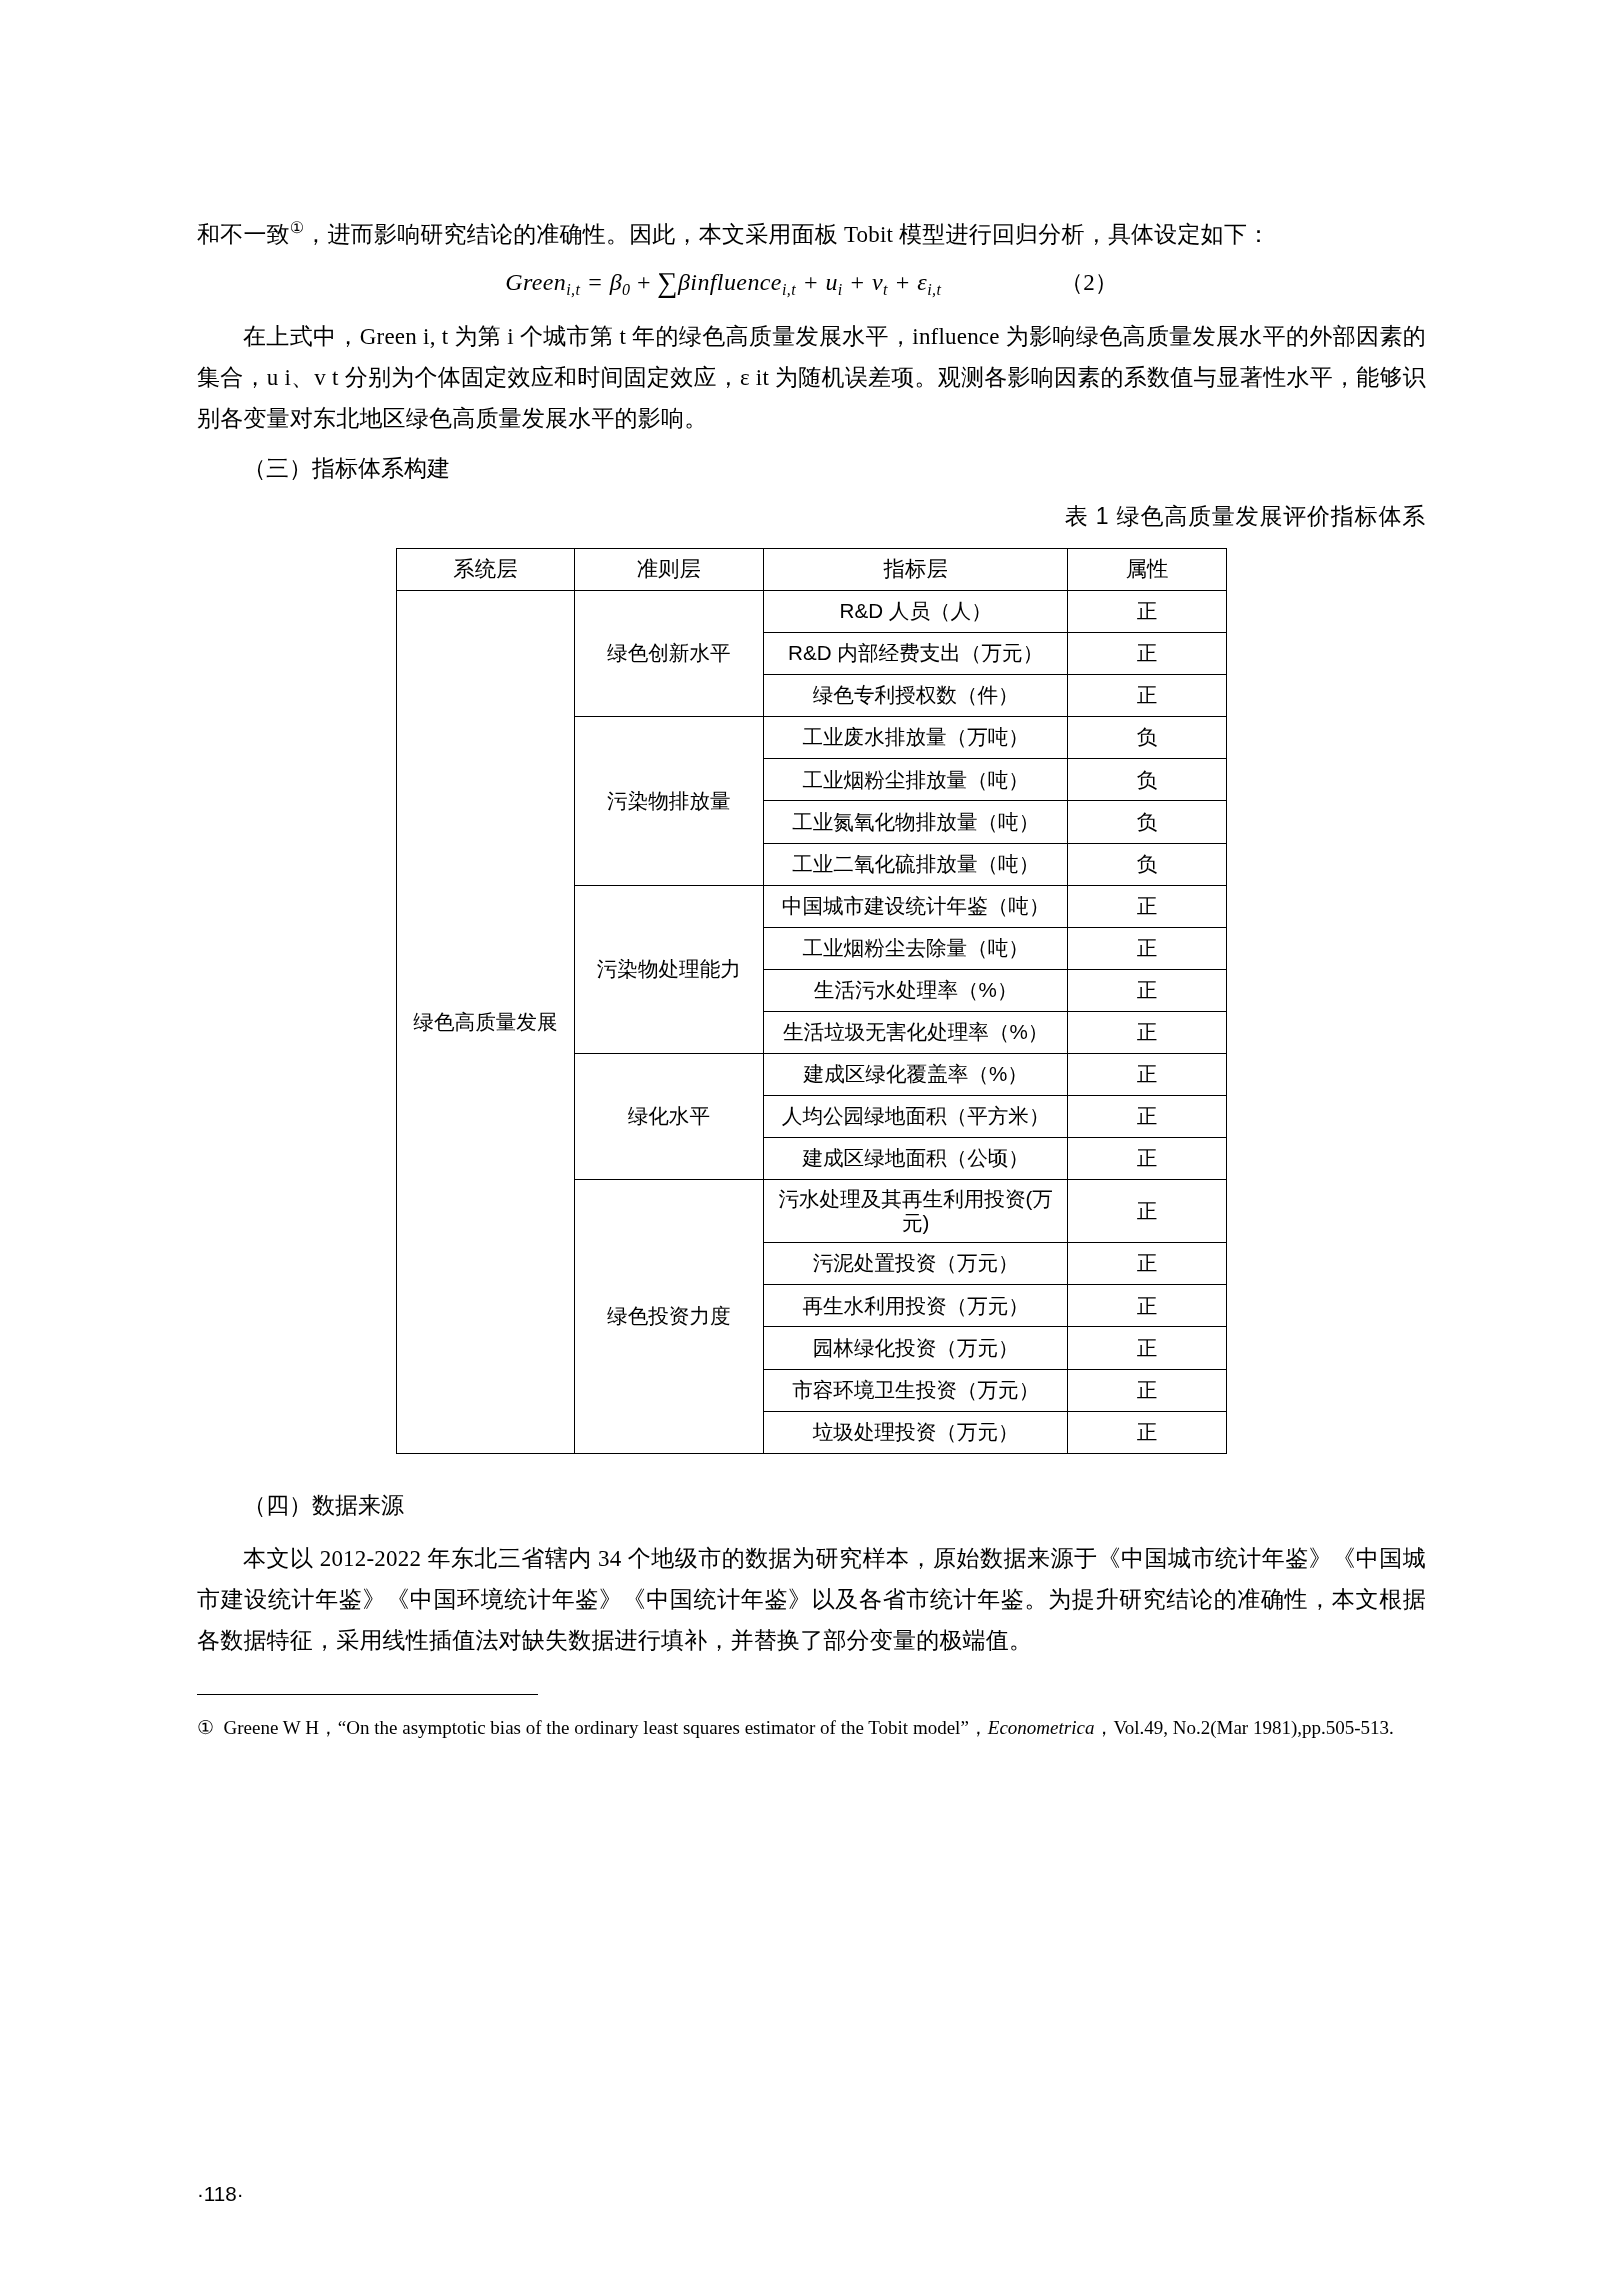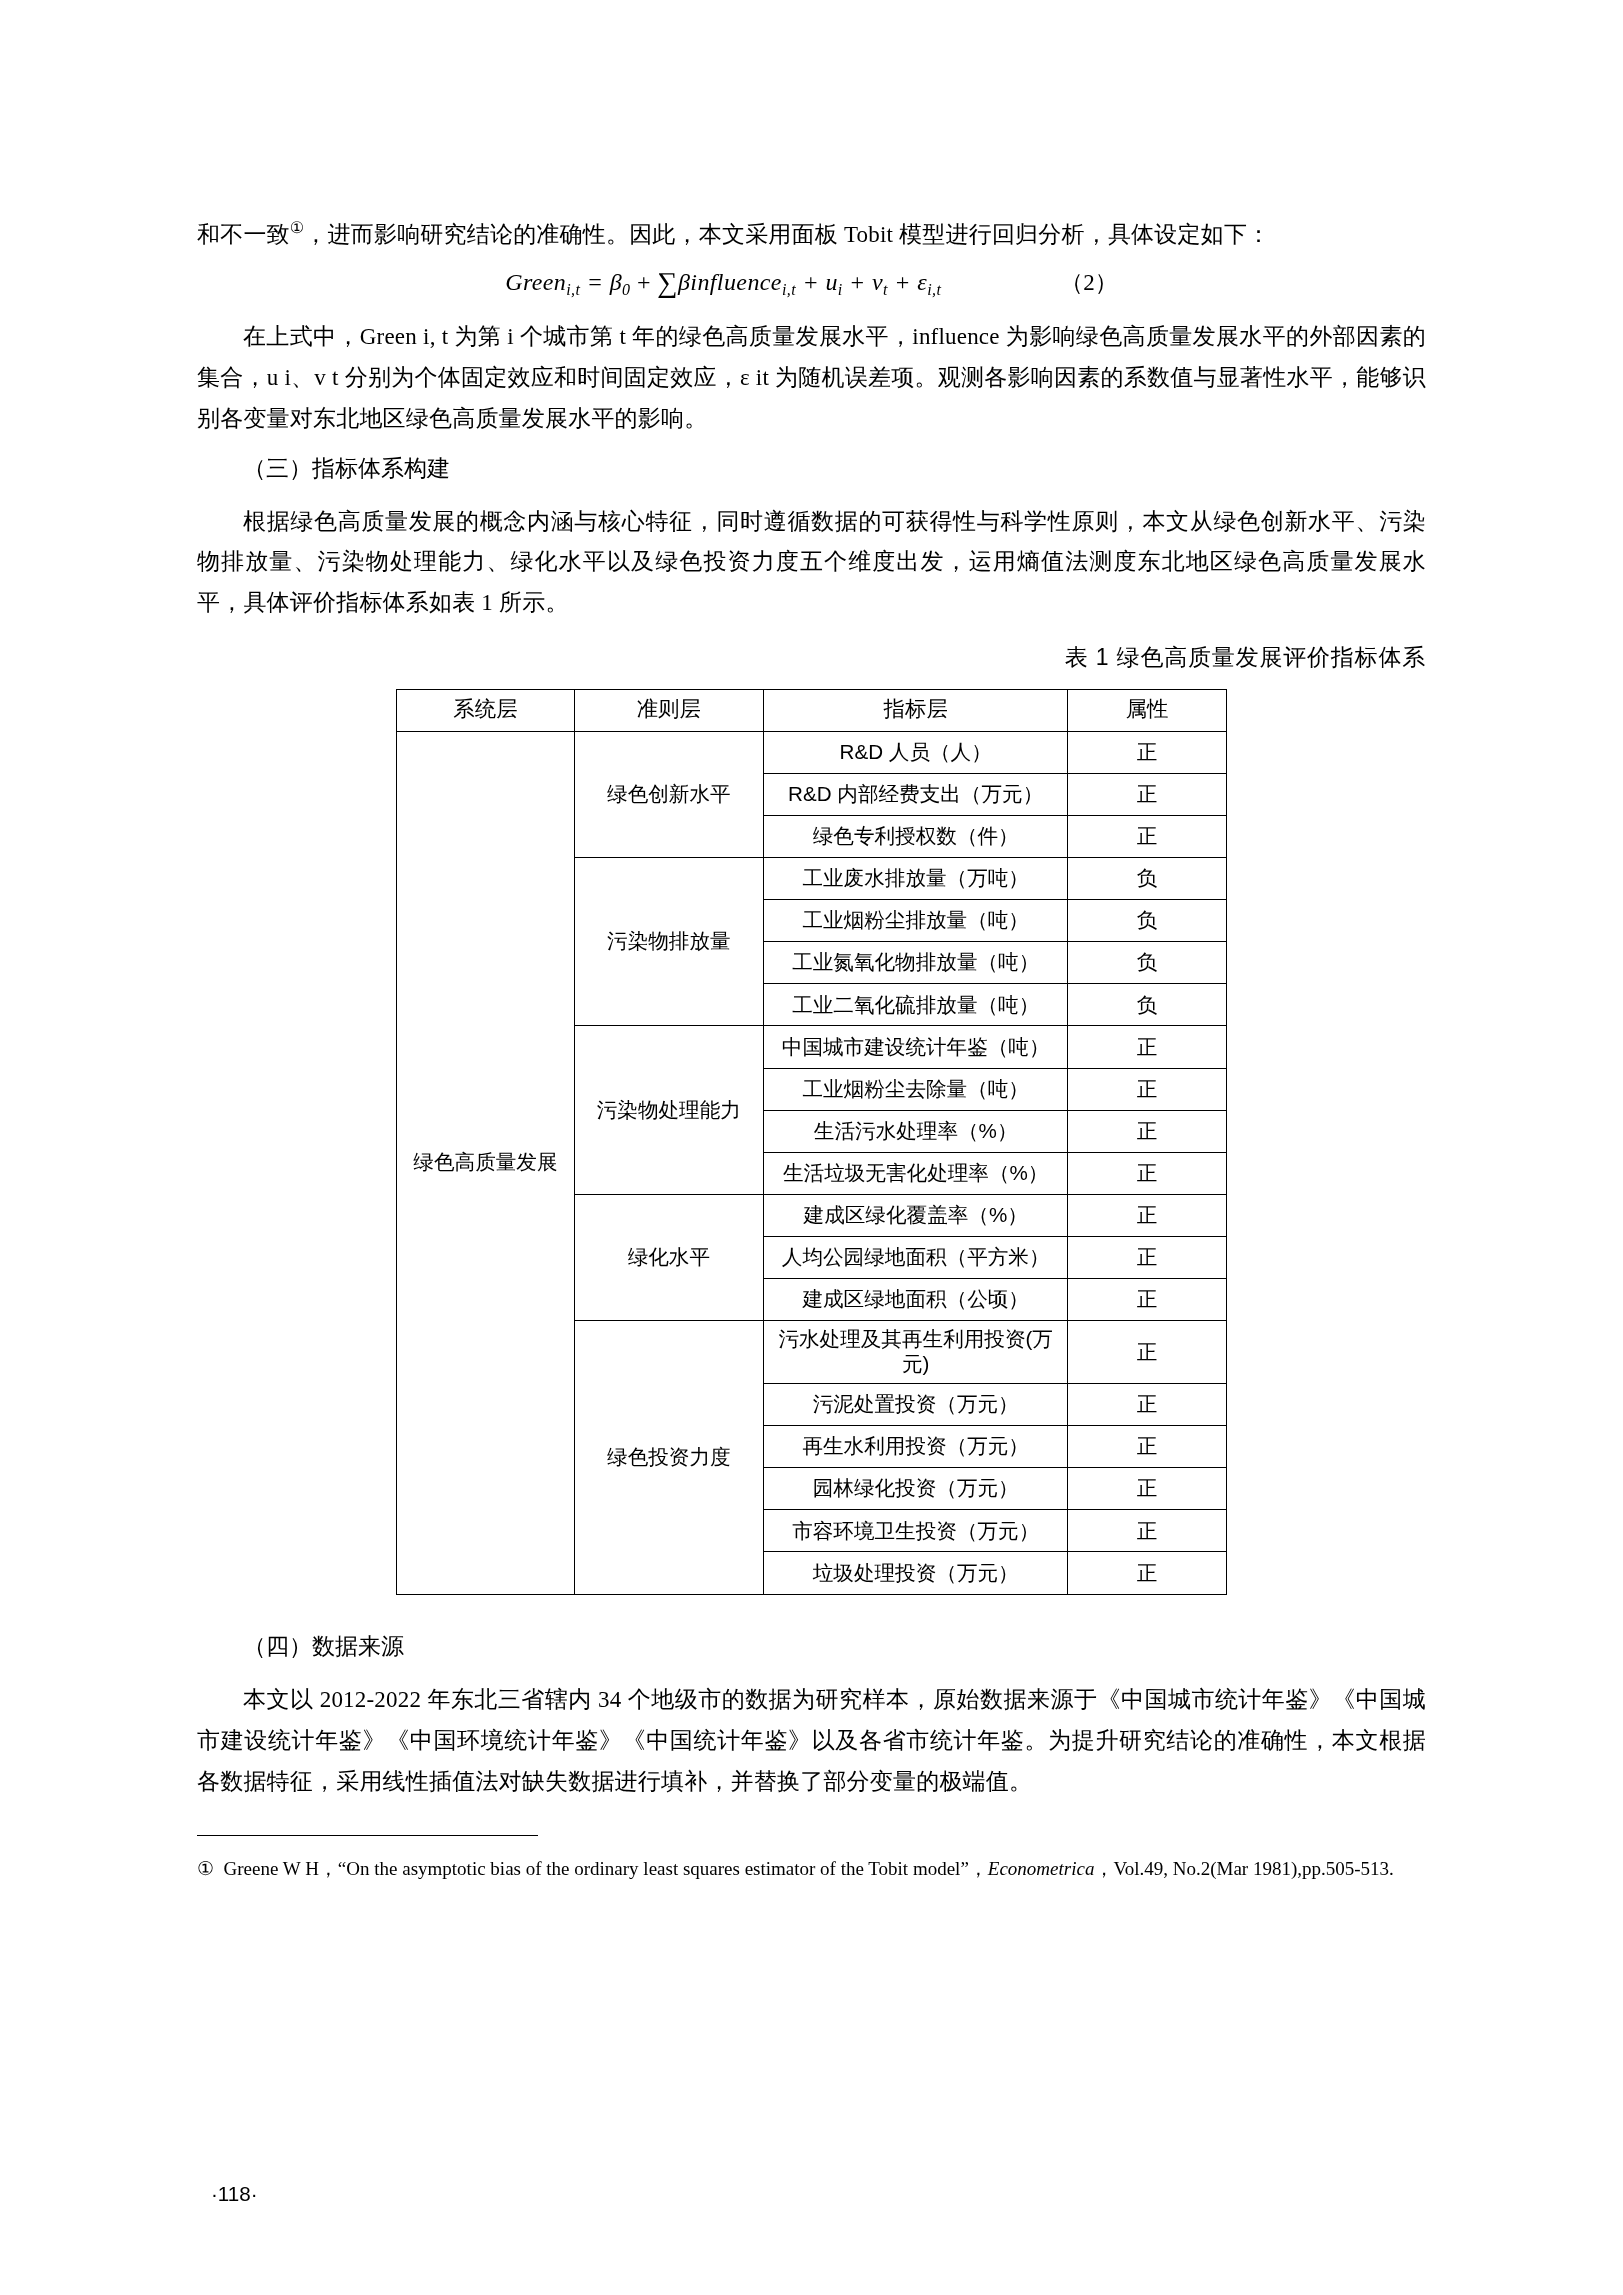--- a/index.html
+++ b/index.html
@@ -114,21 +114,21 @@
     font-family: "Liberation Serif", serif;
   }
   .footnote .mark {
     margin-right: 9.5px;
   }
   .footnote i {
     font-style: italic;
   }
   .pagenum {
     position: absolute;
-    left: 211px;
+    left: 197px;
     bottom: 89px;
     font-size: 20.6px;
     font-family: "Liberation Sans", sans-serif;
   }
   .gap-sm { height: 8px; }
 </style>
 </head>
 <body>
 
 <div class="page">
@@ -139,21 +139,20 @@
     <span class="formula">
       <span>Green</span><span class="sub">i,t</span><span> = β</span><span class="sub">0</span><span class="nonital"> + </span><span class="big">∑</span><span>βinfluence</span><span class="sub">i,t</span><span> + u</span><span class="sub">i</span><span> + v</span><span class="sub">t</span><span> + ε</span><span class="sub">i,t</span>
     </span>
     <span class="formula-num">（2）</span>
   </div>
 
   <p class="para indent">在上式中，Green i, t 为第 i 个城市第 t 年的绿色高质量发展水平，influence 为影响绿色高质量发展水平的外部因素的集合，u i、v t 分别为个体固定效应和时间固定效应，ε it 为随机误差项。观测各影响因素的系数值与显著性水平，能够识别各变量对东北地区绿色高质量发展水平的影响。</p>
 
   <p class="section-head">（三）指标体系构建</p>
 
-  <p class="para indent">根据绿色高质量发展的概念内涵与核心特征，同时遵循数据的可获得性与科学性原则，本文从绿色创新水平、污染物排放量、污染物处理能力、绿化水平以及绿色投资力度五个维度出发，运用熵值法测度东北地区绿色高质量发展水平，具体评价指标体系如表 1 所示。</p>
 
   <p class="table-title">表 1  绿色高质量发展评价指标体系</p>
 
   <table class="idx">
     <thead>
       <tr>
         <th class="col-sys">系统层</th>
         <th class="col-crit">准则层</th>
         <th class="col-idx">指标层</th>
         <th class="col-attr">属性</th>

